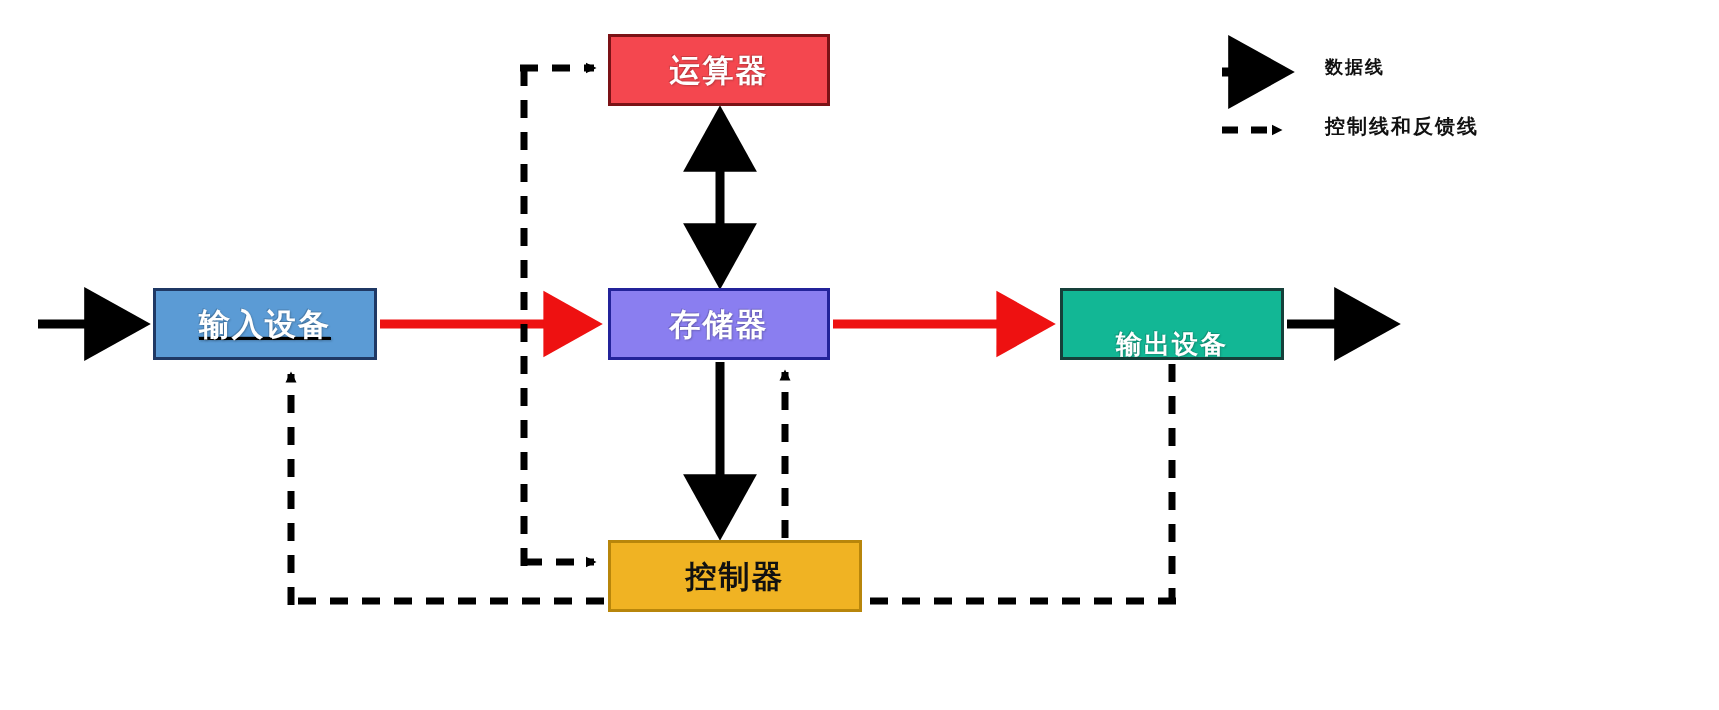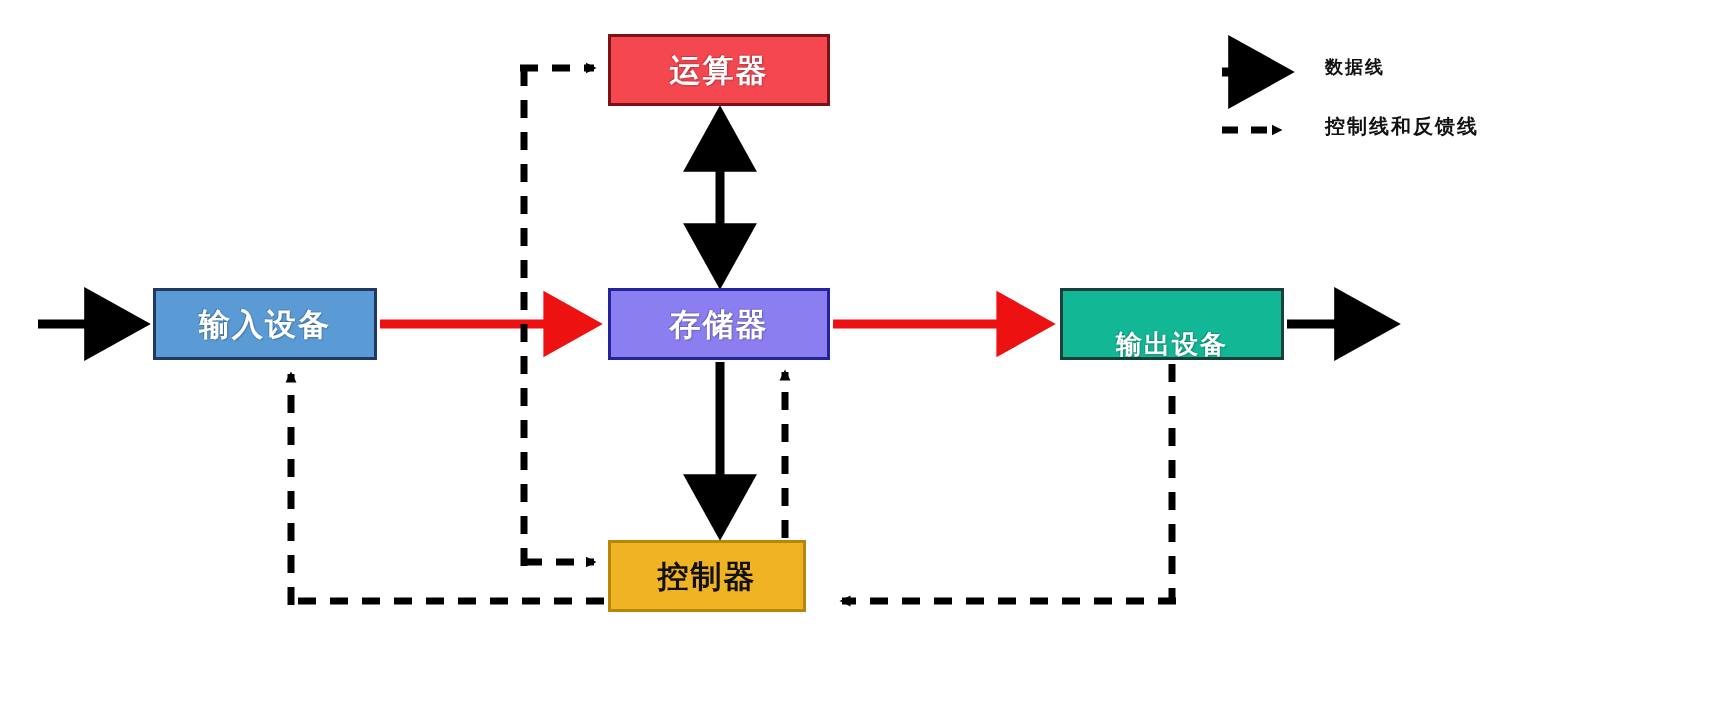--- a/index.html
+++ b/index.html
@@ -99,35 +99,35 @@
     <path d="M 291 605 L 291 374" fill="none" stroke="#000000" stroke-width="7" stroke-dasharray="18 14" marker-end="url(#arrow-dash)"></path>
 
     <path d="M 1172 364 L 1172 601" fill="none" stroke="#000000" stroke-width="7" stroke-dasharray="18 14"></path>
     <path d="M 1176 601 L 842 601" fill="none" stroke="#000000" stroke-width="7" stroke-dasharray="18 14" marker-end="url(#arrow-dash)"></path>
 
     <path d="M 1222 72 L 1284 72" fill="none" stroke="#000000" stroke-width="9" marker-end="url(#arrow-black)"></path>
     <path d="M 1222 130 L 1280 130" fill="none" stroke="#000000" stroke-width="7" stroke-dasharray="16 13" marker-end="url(#arrow-dash)"></path>
   </svg>
 
   <div class="node-box" style="left:153px; top:288px; width:224px; height:72px;
-              background:#5b9bd5; border:3px solid #1f3864; font-size:31px;">
+              background:#5b9bd5; border:3px solid #1f3864; font-size:31px;text-decoration:underline;">
     <span class="node-label label-light">输入设备</span>
   </div>
 
   <div class="node-box" style="left:608px; top:34px; width:222px; height:72px;
               background:#f4474f; border:3px solid #7b1216; font-size:31px;">
     <span class="node-label label-light">运算器</span>
   </div>
 
   <div class="node-box" style="left:608px; top:288px; width:222px; height:72px;
               background:#8a7ef0; border:3px solid #23239a; font-size:31px;">
     <span class="node-label label-light">存储器</span>
   </div>
 
-  <div class="node-box" style="left:608px; top:540px; width:198px; height:72px;
+  <div class="node-box" style="left:608px; top:540px; width:254px; height:72px;
               background:#f0b323; border:3px solid #b8860b; font-size:31px;">
     <span class="node-label label-dark">控制器</span>
   </div>
 
   <div class="node-box" style="left:1060px; top:288px; width:224px; height:72px;
               background:#12b795; border:3px solid #16403a; font-size:26px;align-items:flex-end;">
     <span class="node-label label-light">输出设备</span>
   </div>
 
   <div class="legend-text" style="left:1325px; top:58px; font-size:18px;">数据线</div>

